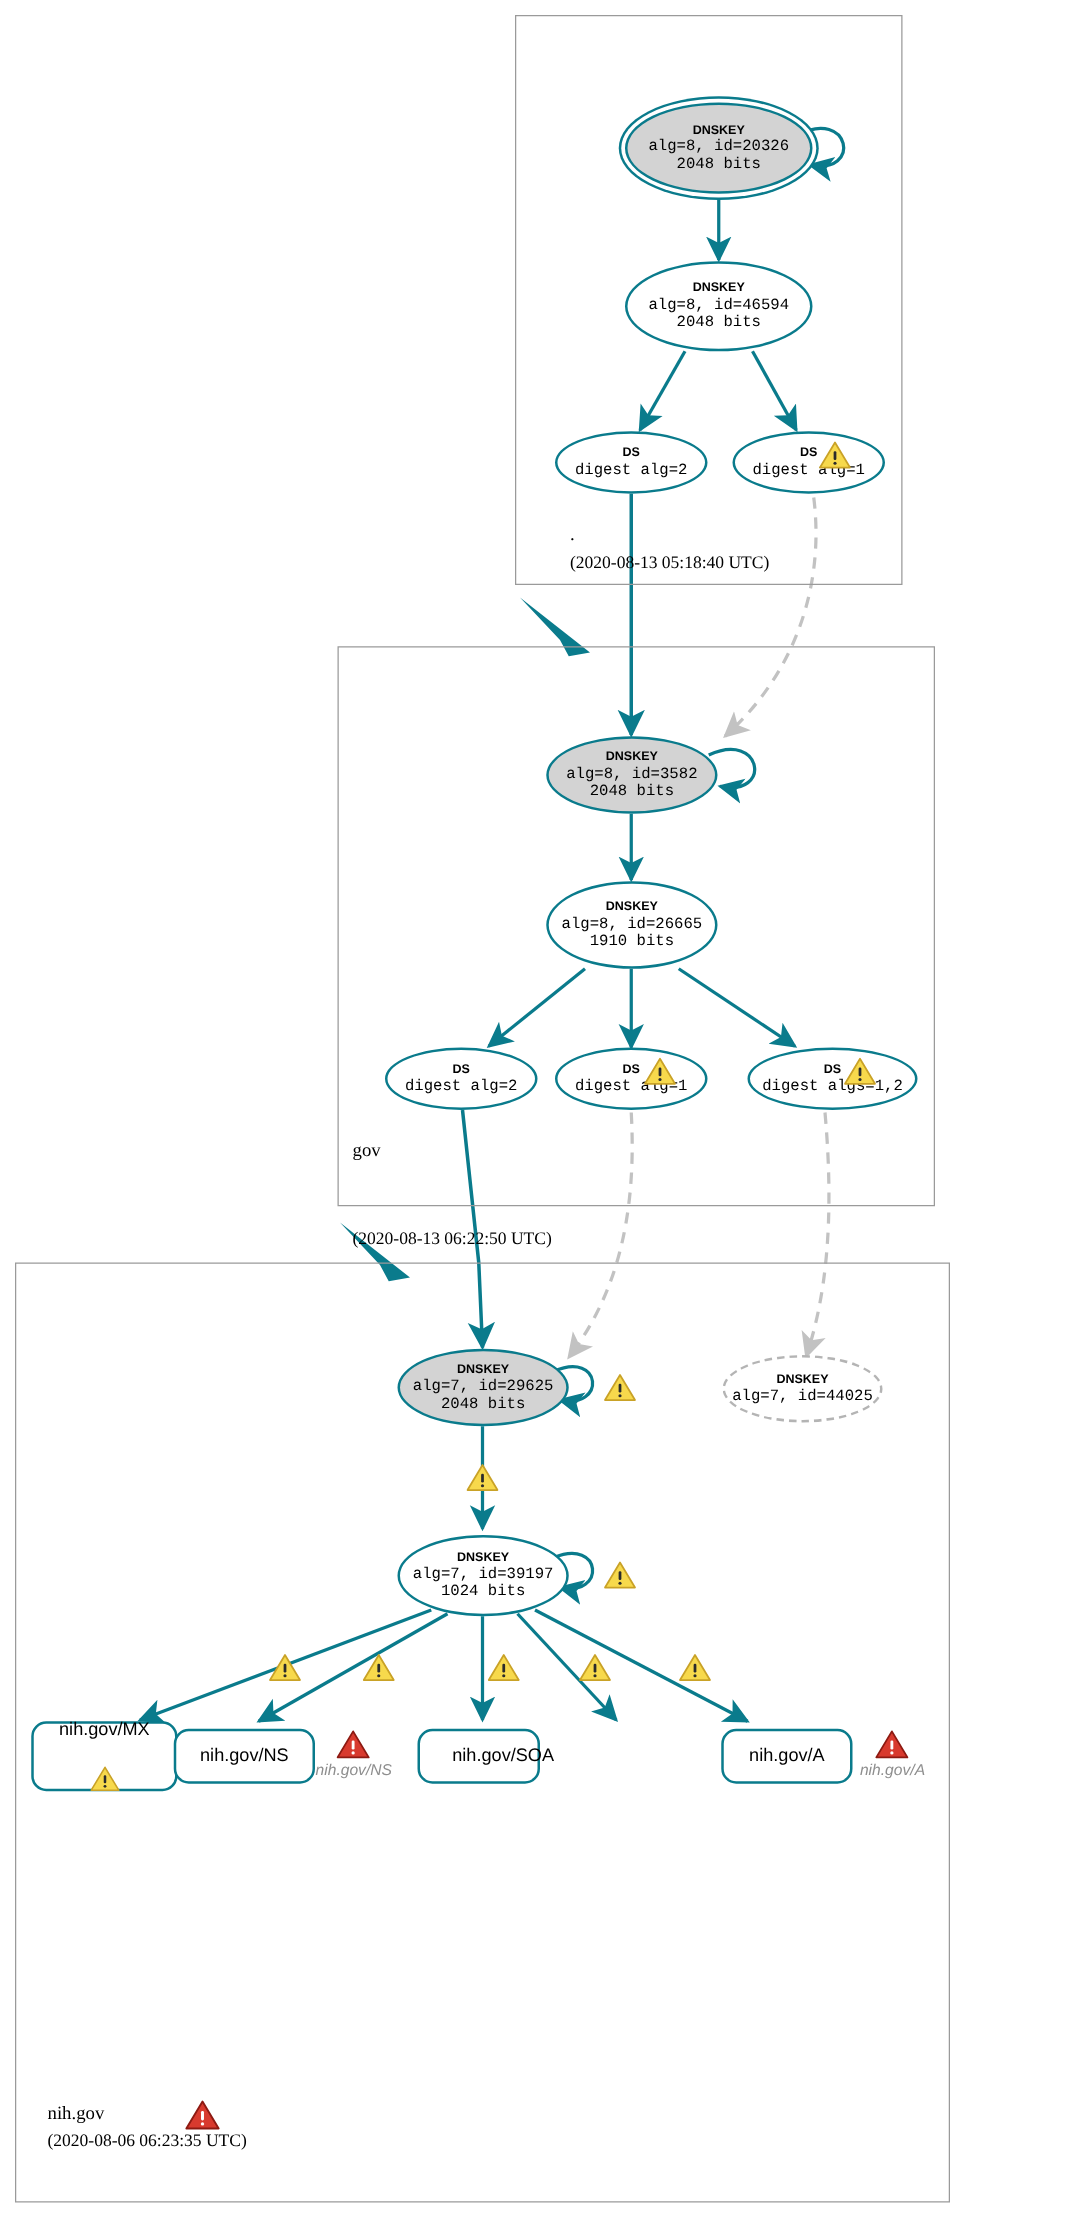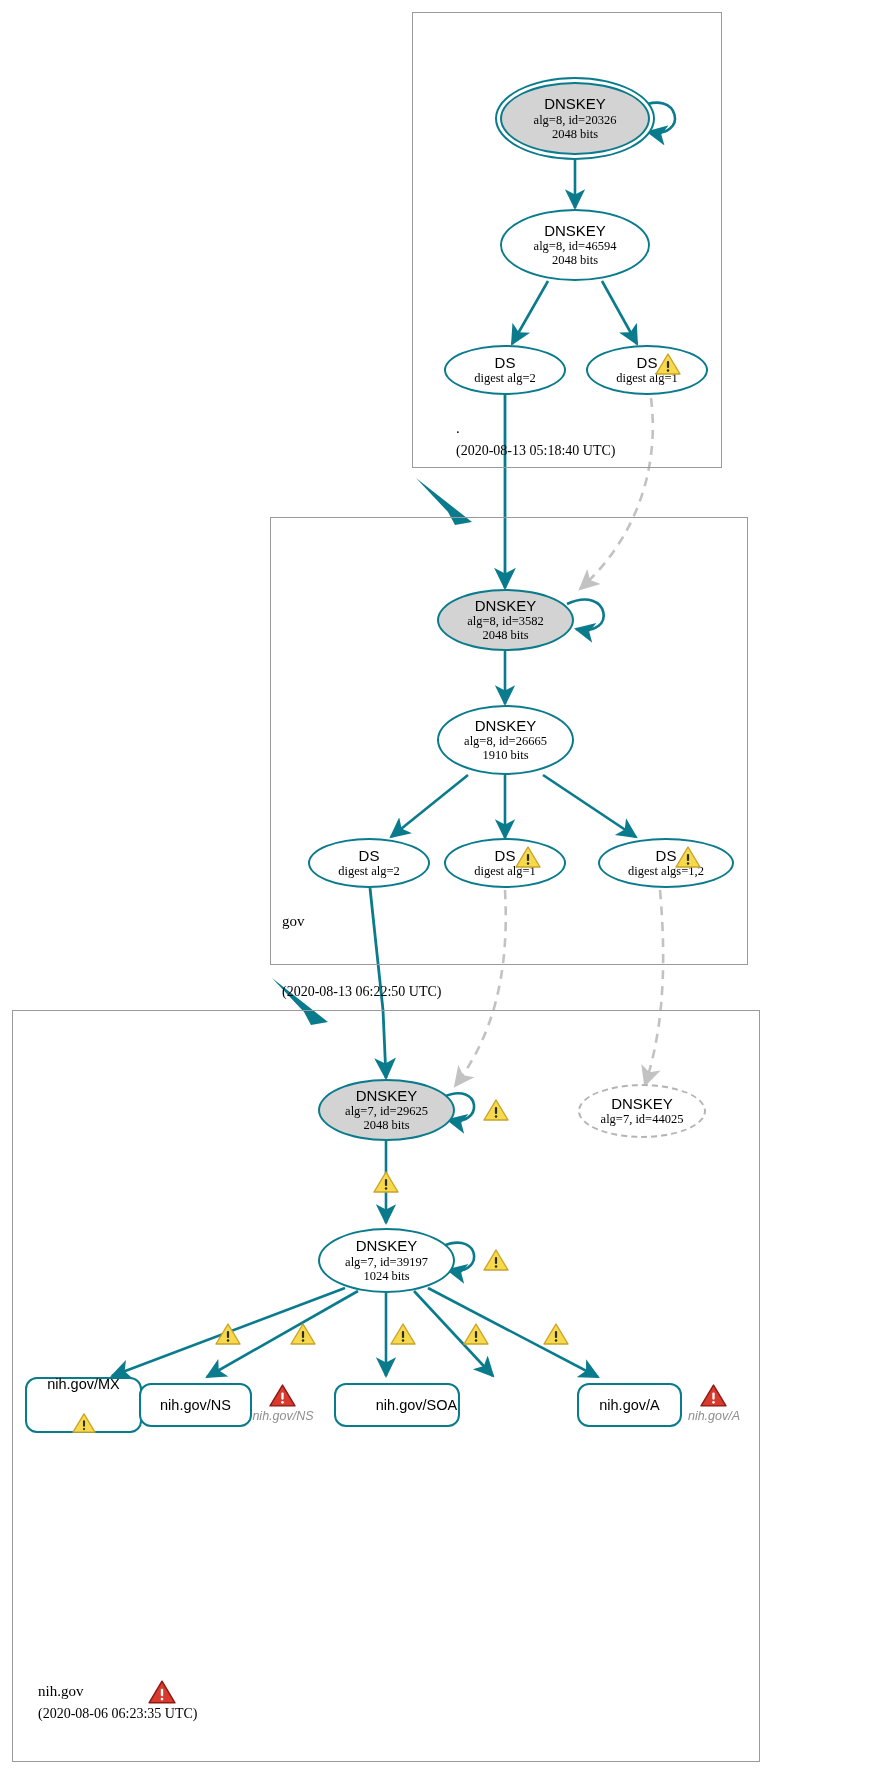--- a/index.html
+++ b/index.html
@@ -65,24 +65,25 @@
   .ell.dbl {
     box-shadow: 0 0 0 3px #ffffff, 0 0 0 5px #0a7b8c;
   }
   .ell.ghost {
     border: 2px dashed #b4b4b4;
     background: #ffffff;
     color: #000000;
   }
   .n-type {
     font-family: "Liberation Sans", sans-serif;
-    font-size: 15px;
+    font-size: 10px;
+    font-weight: bold;
   }
   .n-sub {
-    font-family: Liberation Serif, serif;
+    font-family: Liberation Mono, monospace;
     font-size: 12.5px;
   }
   
   .rrset {
     position: absolute;
     box-sizing: border-box;
     border: 2px solid #0a7b8c;
     border-radius: 12px;
     background: #ffffff;
     display: flex;
@@ -380,21 +381,21 @@
 
   <div class="err" style="left:269px; top:1383px; width:27px; height:25px;">
     <svg viewBox="0 0 26 24">
         <path d="M13 2 L25 22 L1 22 Z" fill="#d83a2e" stroke="#8d1a12" stroke-width="1.4" stroke-linejoin="round"></path>
         <rect x="11.9" y="9" width="2.2" height="7" rx="1" fill="#ffffff"></rect>
         <circle cx="13" cy="18.6" r="1.25" fill="#ffffff"></circle>
       </svg>
   </div>
   <div class="ghost-label" style="left:249px; top:1409px; width:68px;">nih.gov/NS</div>
 
-  <div class="rrset" style="left:334px; top:1383px; width:126px; height:44px;padding-left:39px;">
+  <div class="rrset" style="left:334px; top:1383px; width:98px; height:44px;padding-left:39px;">
     <span class="lbl">nih.gov/SOA</span>
   </div>
 
 
   <div class="rrset" style="left:577px; top:1383px; width:105px; height:44px;">
     <span class="lbl">nih.gov/A</span>
   </div>
 
   <div class="err" style="left:700px; top:1383px; width:27px; height:25px;">
     <svg viewBox="0 0 26 24">

